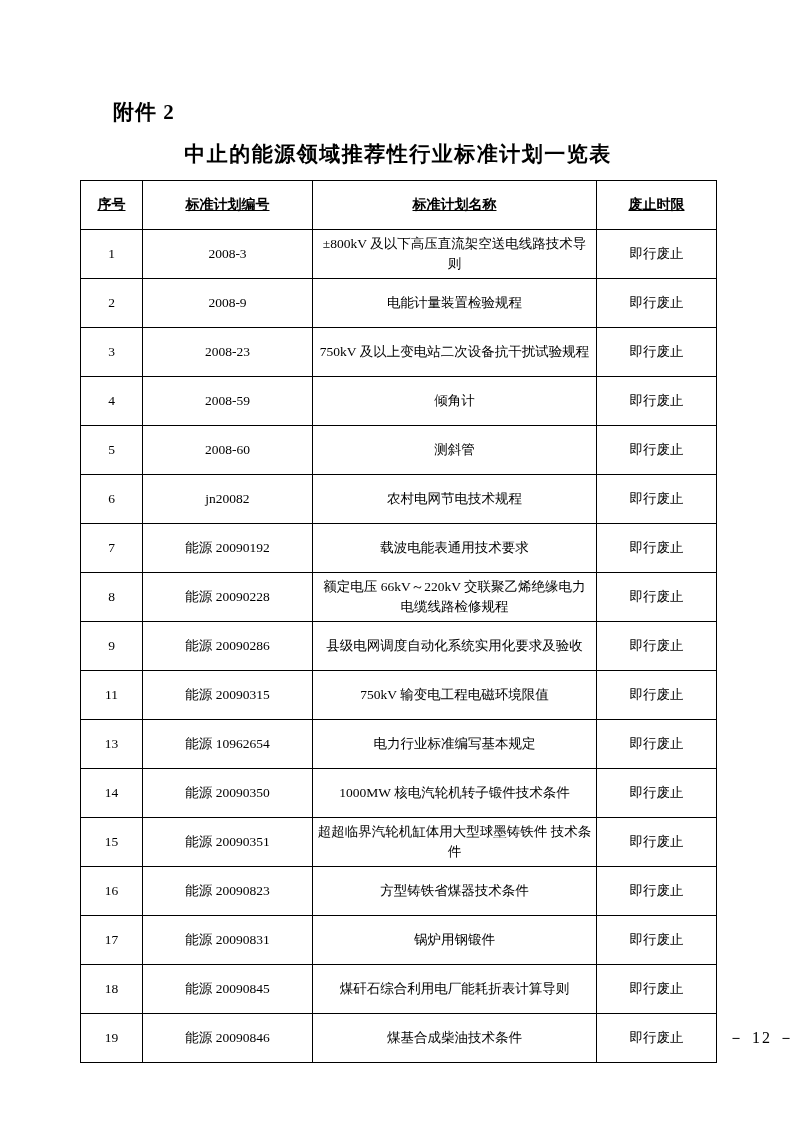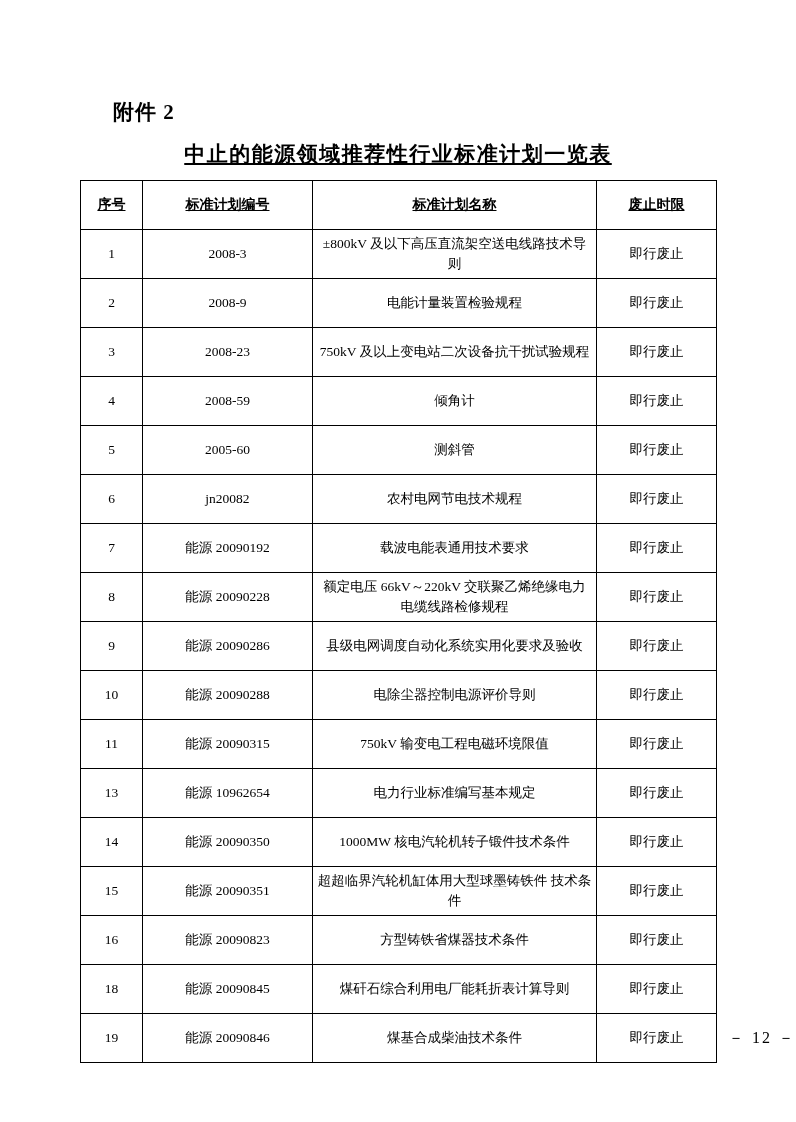--- a/index.html
+++ b/index.html
@@ -33,21 +33,20 @@
   .doc-title {
     position: absolute;
     left: 0;
     right: 0;
     top: 140px;
     text-align: center;
     font-size: 21px;
     font-weight: bold;
     letter-spacing: 1.5px;
     font-family: "Liberation Serif", "DejaVu Serif", serif;
-    text-decoration: underline;
   }
   table.plan-table {
     position: absolute;
     left: 80px;
     top: 180px;
     width: 636px;
     border-collapse: collapse;
     table-layout: fixed;
   }
   table.plan-table th,
@@ -131,21 +130,21 @@
           <td>即行废止</td>
         </tr>
         <tr>
           <td>4</td>
           <td>2008-59</td>
           <td class="cell-name">倾角计</td>
           <td>即行废止</td>
         </tr>
         <tr>
           <td>5</td>
-          <td>2005-60</td>
+          <td>2008-60</td>
           <td class="cell-name">测斜管</td>
           <td>即行废止</td>
         </tr>
         <tr>
           <td>6</td>
           <td>jn20082</td>
           <td class="cell-name">农村电网节电技术规程</td>
           <td>即行废止</td>
         </tr>
         <tr>
@@ -160,26 +159,20 @@
           <td class="cell-name">额定电压 66kV～220kV 交联聚乙烯绝缘电力电缆线路检修规程</td>
           <td>即行废止</td>
         </tr>
         <tr>
           <td>9</td>
           <td>能源 20090286</td>
           <td class="cell-name">县级电网调度自动化系统实用化要求及验收</td>
           <td>即行废止</td>
         </tr>
         <tr>
-          <td>10</td>
-          <td>能源 20090288</td>
-          <td class="cell-name">电除尘器控制电源评价导则</td>
-          <td>即行废止</td>
-        </tr>
-        <tr>
           <td>11</td>
           <td>能源 20090315</td>
           <td class="cell-name">750kV 输变电工程电磁环境限值</td>
           <td>即行废止</td>
         </tr>
         <tr>
           <td>13</td>
           <td>能源 10962654</td>
           <td class="cell-name">电力行业标准编写基本规定</td>
           <td>即行废止</td>
@@ -196,20 +189,26 @@
           <td class="cell-name">超超临界汽轮机缸体用大型球墨铸铁件 技术条件</td>
           <td>即行废止</td>
         </tr>
         <tr>
           <td>16</td>
           <td>能源 20090823</td>
           <td class="cell-name">方型铸铁省煤器技术条件</td>
           <td>即行废止</td>
         </tr>
         <tr>
+          <td>17</td>
+          <td>能源 20090831</td>
+          <td class="cell-name">锅炉用钢锻件</td>
+          <td>即行废止</td>
+        </tr>
+        <tr>
           <td>18</td>
           <td>能源 20090845</td>
           <td class="cell-name">煤矸石综合利用电厂能耗折表计算导则</td>
           <td>即行废止</td>
         </tr>
         <tr>
           <td>19</td>
           <td>能源 20090846</td>
           <td class="cell-name">煤基合成柴油技术条件</td>
           <td>即行废止</td>

